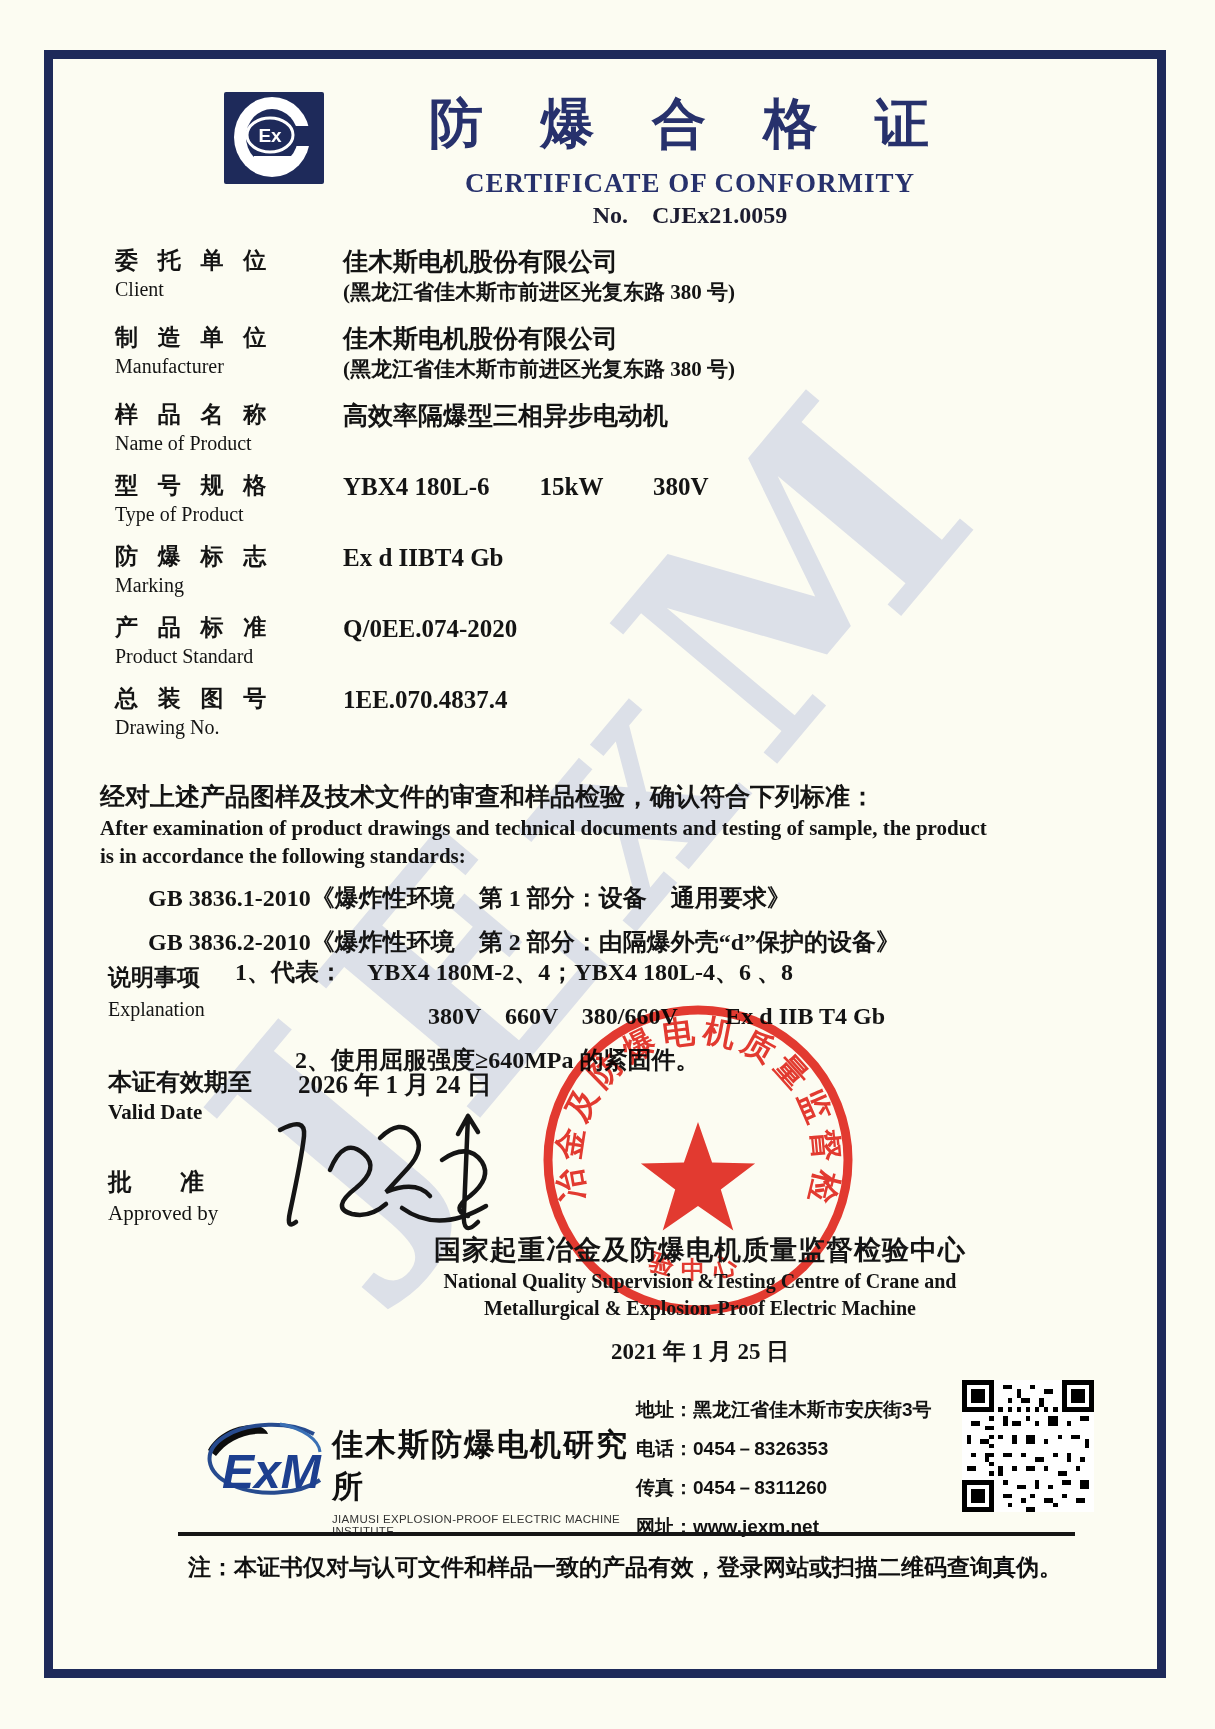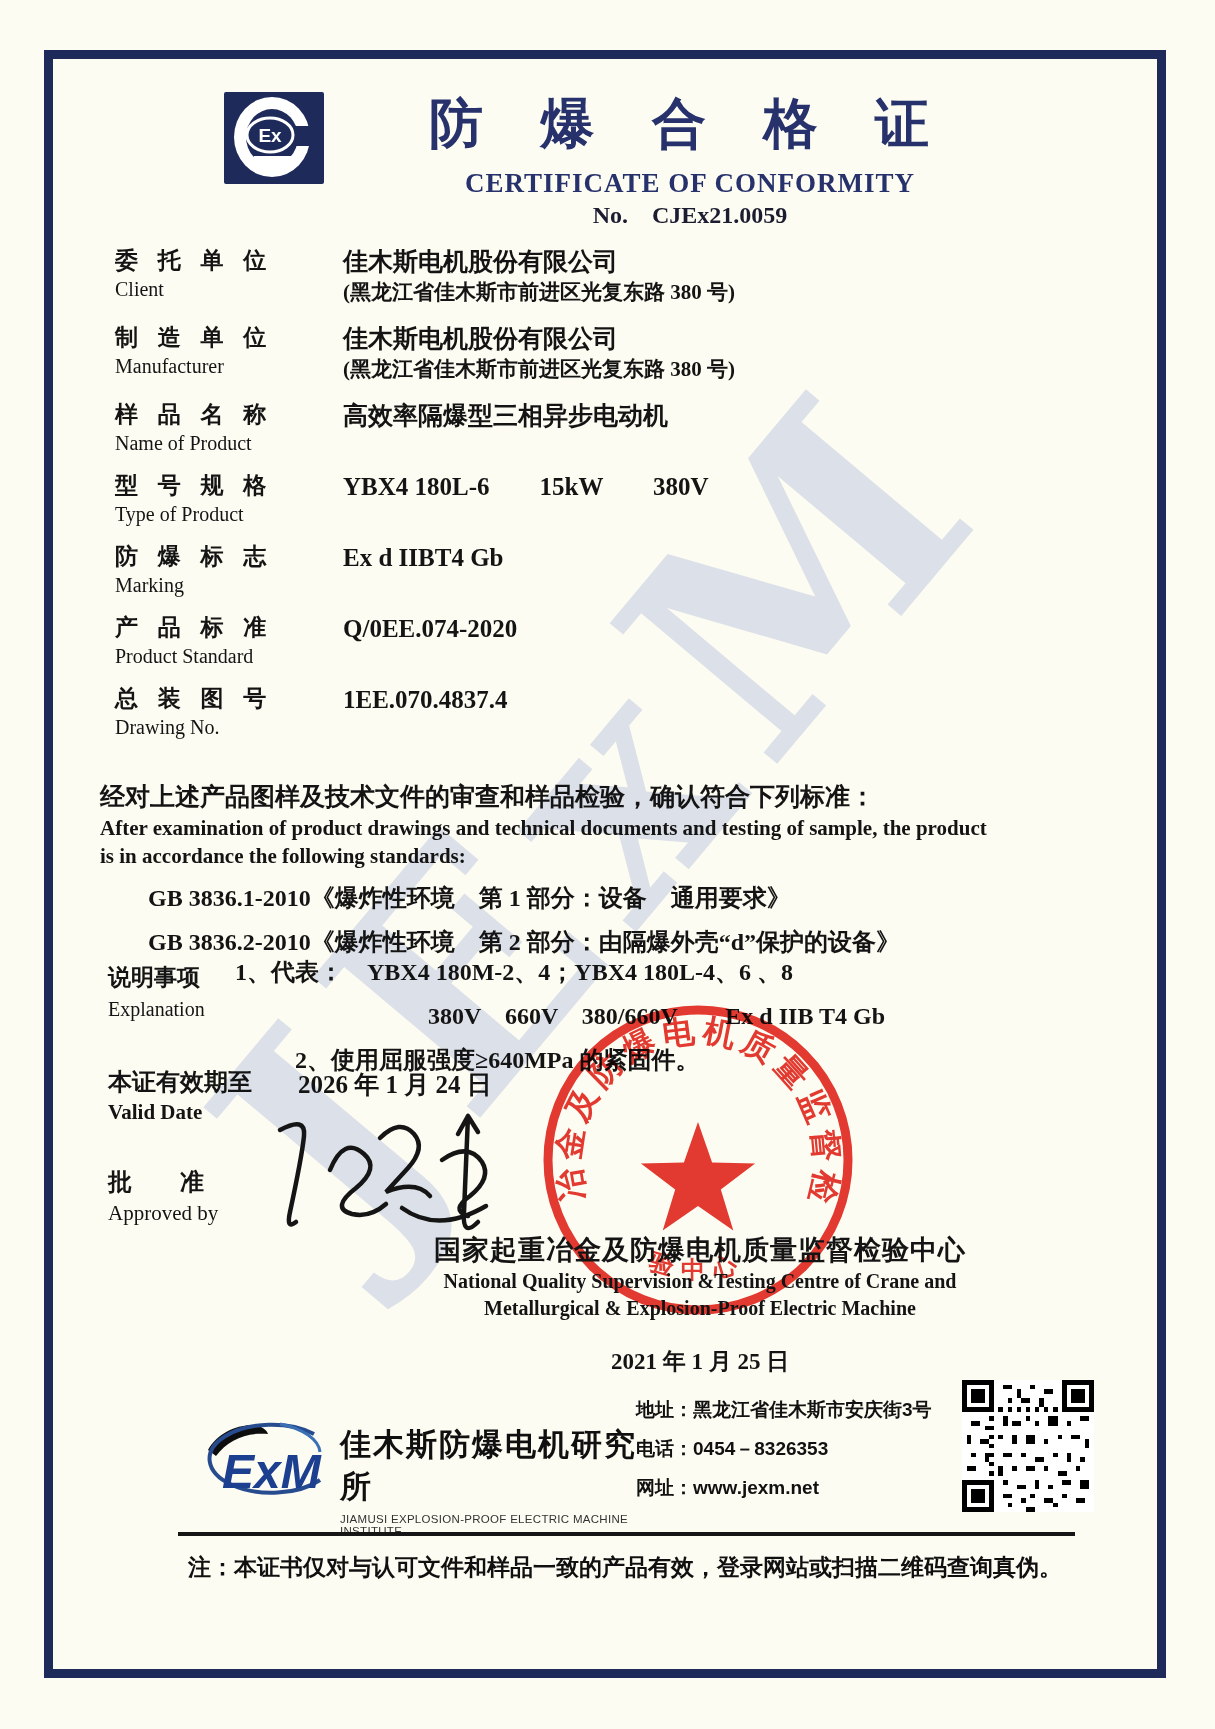--- a/index.html
+++ b/index.html
@@ -51,24 +51,24 @@
   
   .approve{left:108px;top:1146px;margin-top:20px;}
   .a-cn{font-size:24px;font-weight:bold;line-height:32px;}
   .a-en{font-size:21px;line-height:30px;}
   .sig{left:252px;top:1100px;width:300px;height:150px;}
   .stamp{left:538px;top:1000px;width:320px;height:320px;mix-blend-mode:multiply;opacity:.9;}
   
   .issuer{left:385px;top:1232px;width:630px;text-align:center;}
   .i-cn{font-size:27px;font-weight:bold;letter-spacing:1px;line-height:36px;}
   .i-en{font-size:20px;font-weight:bold;line-height:27px;}
-  .i-date{font-size:23px;font-weight:bold;margin-top:24px;}
+  .i-date{font-size:23px;font-weight:bold;margin-top:14px;}
   
   .footer-logo{left:188px;top:1414px;width:150px;height:92px;}
-  .institute{left:340px;top:1424px;width:320px;font-family:"Liberation Sans","DejaVu Sans",sans-serif;}
+  .institute{left:332px;top:1424px;width:320px;font-family:"Liberation Sans","DejaVu Sans",sans-serif;}
   .inst-cn{font-size:31px;font-weight:bold;letter-spacing:2px;color:#101010;}
   .inst-en{font-size:11.5px;color:#333;margin-top:5px;letter-spacing:.3px;}
   .contact{left:628px;top:1386px;width:330px;font-family:"Liberation Sans","DejaVu Sans",sans-serif;
            font-size:19px;font-weight:bold;line-height:31px;color:#111;}
   .contact p{margin:8px;}
   .qr{left:962px;top:1380px;width:132px;height:132px;}
   .divider{left:178px;top:1532px;width:897px;height:4px;background:#161616;}
   .note{left:140px;top:1552px;width:970px;text-align:center;font-size:23px;font-weight:bold;
         font-family:"Liberation Sans","DejaVu Sans",sans-serif;color:#101010;}
 </style>
@@ -239,20 +239,21 @@
     <path d="M92,10 A64,32 0 0 1 132,38" stroke="#3a70b5" stroke-width="3" fill="none"></path>
     <text x="34" y="74" font-size="48" font-weight="bold" font-style="italic" fill="#1d3f8f" font-family="Liberation Sans, DejaVu Sans, sans-serif">ExM</text>
   </svg>
   <div class="layer institute">
     <div class="inst-cn">佳木斯防爆电机研究所</div>
     <div class="inst-en">JIAMUSI EXPLOSION-PROOF ELECTRIC MACHINE INSTITUTE</div>
   </div>
   <div class="layer contact">
     <p>地址：黑龙江省佳木斯市安庆街3号</p>
     <p>电话：0454－8326353</p>
+    <p>传真：0454－8311260</p>
     <p>网址：www.jexm.net</p>
   </div>
   <svg class="layer qr" viewBox="0 0 29 29" shape-rendering="crispEdges">
     <rect x="0" y="0" width="29" height="29" fill="#ffffff"></rect>
     <g fill="#000000">
       <path d="M0,0h7v7h-7z M22,0h7v7h-7z M0,22h7v7h-7z"></path>
       <path d="M8,6h1v1h-1z M10,6h1v1h-1z M12,6h1v1h-1z M14,6h1v1h-1z M16,6h1v1h-1z M18,6h1v1h-1z M20,6h1v1h-1z"></path>
       <path d="M6,8h1v1h-1z M6,10h1v1h-1z M6,12h1v1h-1z M6,14h1v1h-1z M6,16h1v1h-1z M6,18h1v1h-1z M6,20h1v1h-1z"></path>
       <path d="M9,1h2v1h-2z M12,2h1v2h-1z M15,1h1v1h-1z M18,2h2v1h-2z M10,4h1v1h-1z M13,4h2v1h-2z M17,4h1v2h-1z
                M9,8h1v2h-1z M2,9h2v1h-2z M5,10h1v1h-1z M11,9h2v1h-2z M14,8h1v1h-1z M16,9h1v1h-1z M19,8h2v2h-2z

